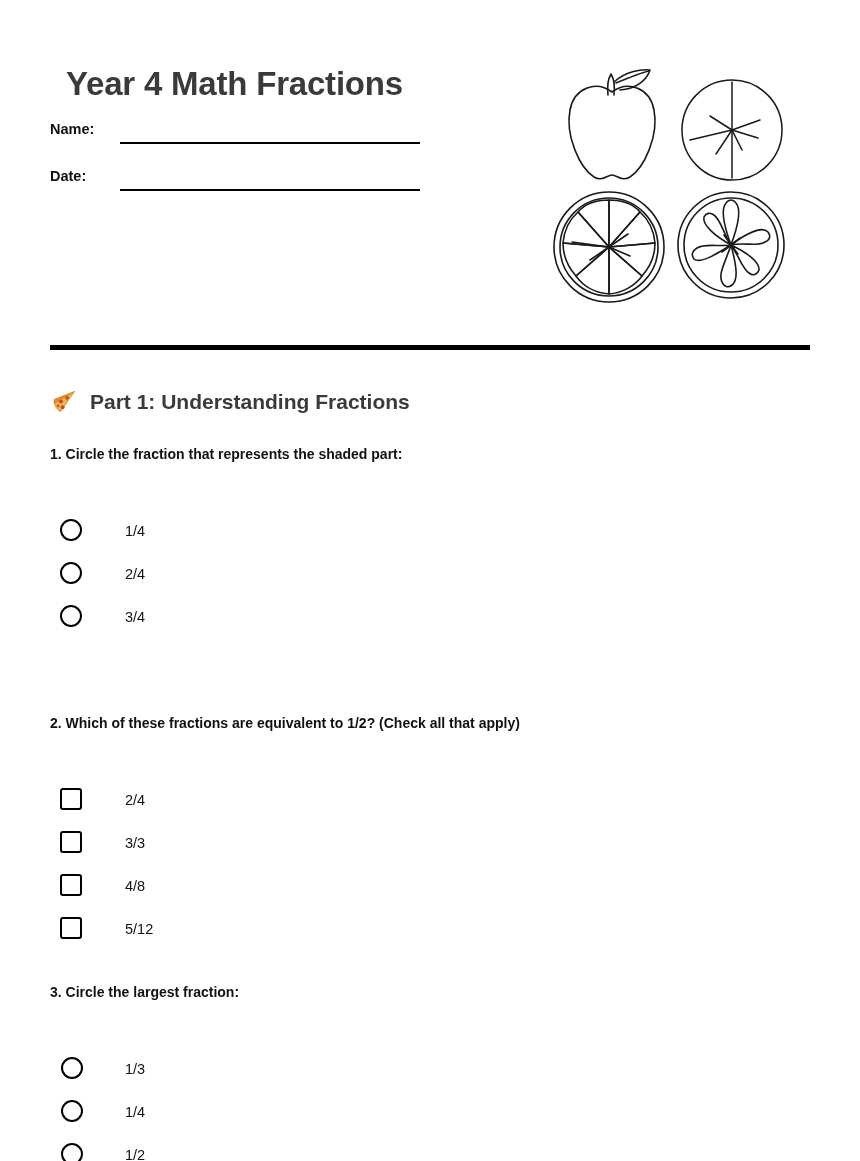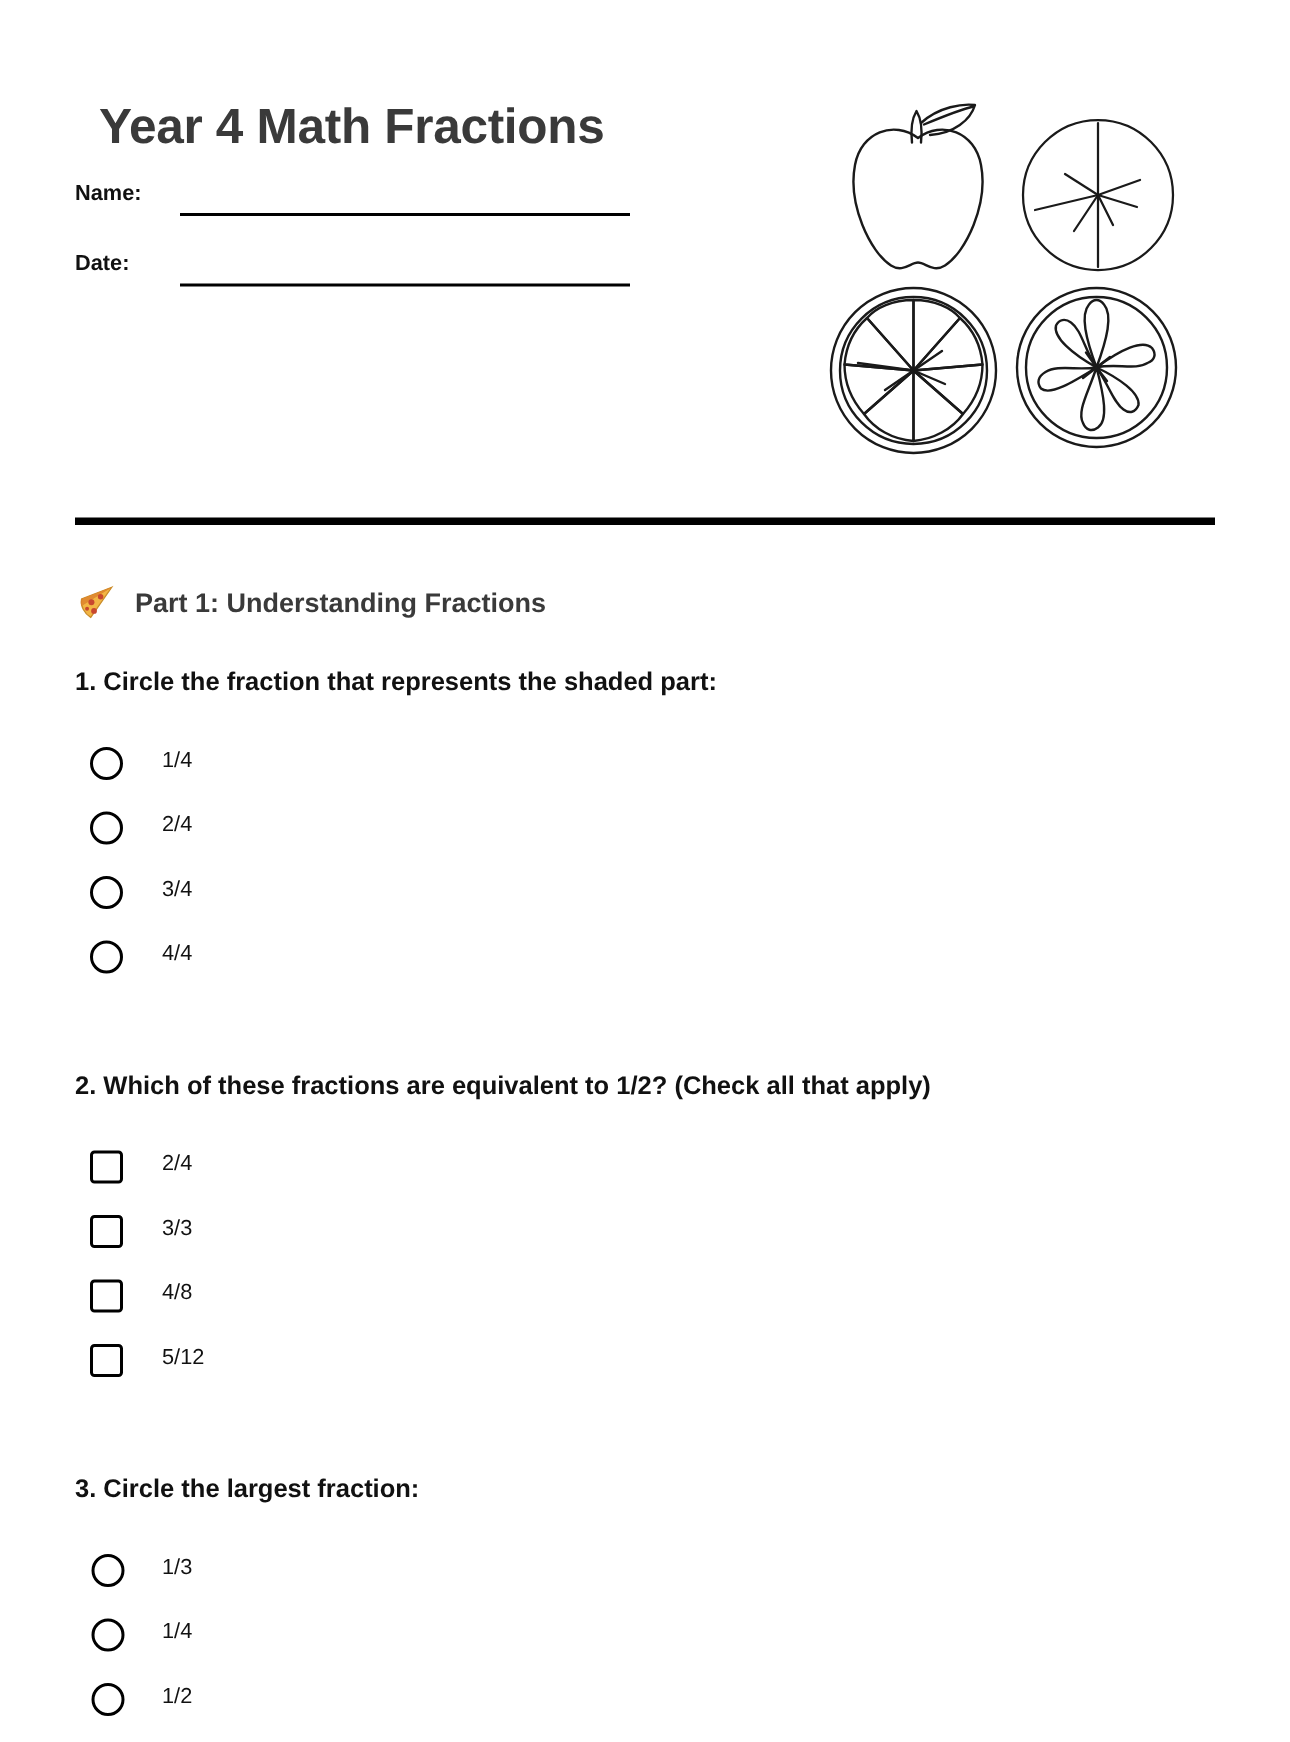--- a/index.html
+++ b/index.html
@@ -101,46 +101,47 @@
     align-items: center;
     gap: 12px;
   }
   .pizza-icon {
     width: 28px;
     height: 28px;
     flex: 0 0 28px;
     display: block;
   }
   .part-heading-text {
-    font-size: 18px;
+    font-size: 21px;
     font-weight: bold;
     color: #3a3a3a;
     line-height: 28px;
   }
 
   
   .question-block { position: absolute; left: 50px; width: 760px; }
   .q1 { top: 445px; }
   .q2 { top: 714px; }
   .q3 { top: 983px; }
 
   .question-text {
-    font-size: 17px;
+    font-size: 14px;
     font-weight: bold;
     color: #111111;
     line-height: 19px;
     margin: 0;
     white-space: nowrap;
   }
 
   .options { margin-top: 34px; }
   .option-row {
     display: flex;
-    align-items: flex-start;
+    align-items: flex-end;
     height: 43px;
+    gap: 17px;
   }
   .option-label {
     font-size: 14.5px;
     color: #111111;
     line-height: 19px;
   }
 
   .radio-mark {
     width: 22px;
     height: 22px;
@@ -274,24 +275,20 @@
         <span class="option-label">1/4</span>
       </div>
       <div class="option-row">
         <span class="radio-mark"></span>
         <span class="option-label">2/4</span>
       </div>
       <div class="option-row">
         <span class="radio-mark"></span>
         <span class="option-label">3/4</span>
       </div>
-      <div class="option-row">
-        <span class="radio-mark"></span>
-        <span class="option-label">4/4</span>
-      </div>
     </div>
   </div>
 
   <div class="question-block q2">
     <p class="question-text">2. Which of these fractions are equivalent to 1/2? (Check all that apply)</p>
     <div class="options">
       <div class="option-row">
         <span class="checkbox-mark"></span>
         <span class="option-label">2/4</span>
       </div>

